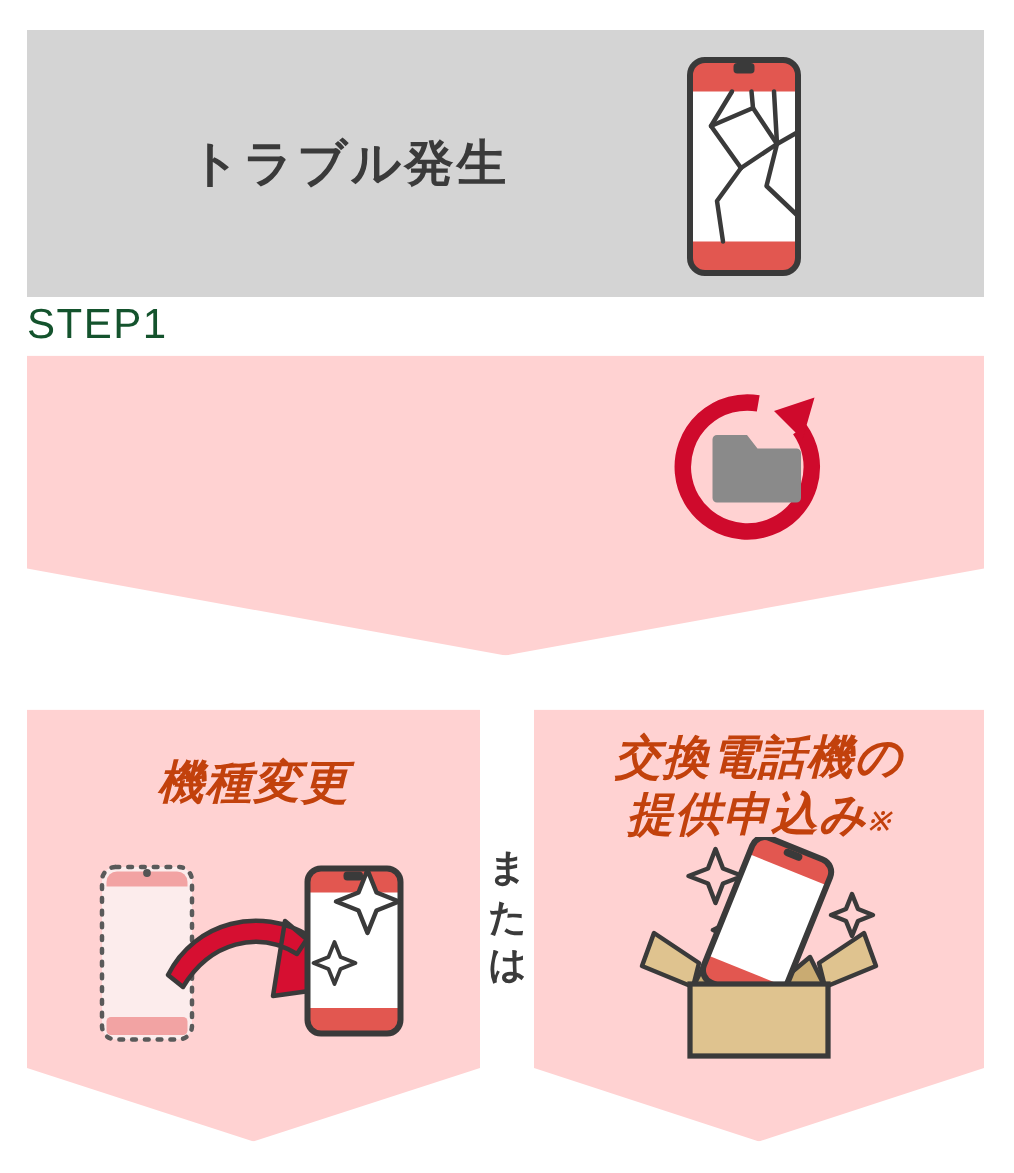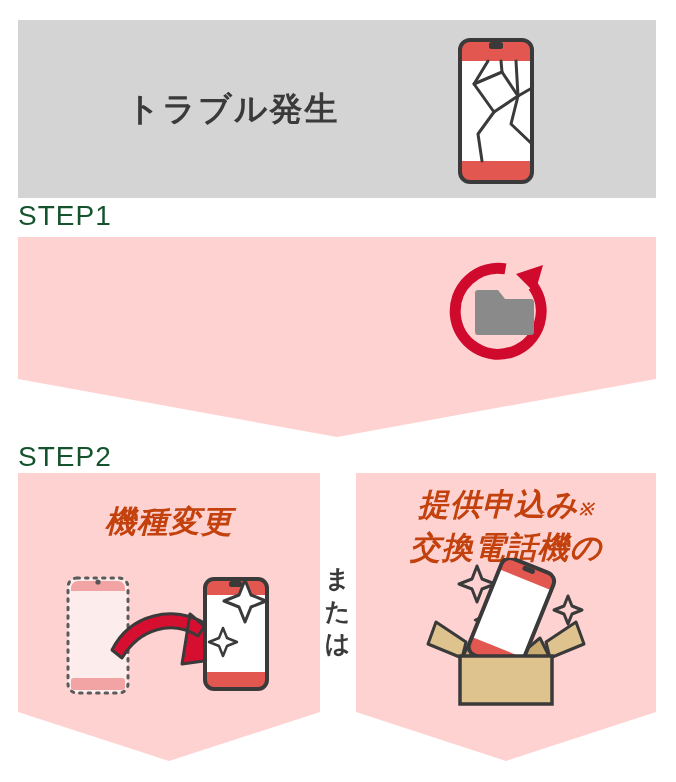--- a/index.html
+++ b/index.html
@@ -96,21 +96,20 @@
   <div class="step1-box">
     <svg class="restore-icon" viewBox="0 0 112 112">
 
       <path d="M63.5,15.9 A43,43 0 1 0 91.2,33.3" fill="none" stroke="#cf0a2c" stroke-width="11"></path>
       <polygon points="101,12 74,21 93,40" fill="#cf0a2c"></polygon>
 
       <path d="M36,37 h20 l7,9 h26 a3,3 0 0 1 3,3 v30 a3,3 0 0 1 -3,3 h-53 a3,3 0 0 1 -3,-3 v-39 a3,3 0 0 1 3,-3 z" fill="#8a8a8a"></path>
     </svg>
   </div>
 
-  <div class="step-label step2-label">STEP2</div>
 
   <div class="step2-card step2-left">
     <div class="card-title left-card-title">機種変更</div>
     <svg class="upgrade-illus" viewBox="0 0 260 140">
 
       <g>
         <rect x="10" y="10" width="60" height="115" rx="9" fill="#fcecec"></rect>
         <path d="M13,22 v-3 a7,7 0 0 1 7,-7 h40 a7,7 0 0 1 7,7 v3 z" fill="#f2a3a3" transform="translate(0,1)"></path>
         <rect x="13" y="110" width="54" height="12" rx="3" fill="#f2a3a3"></rect>
         <circle cx="40" cy="14" r="2.6" fill="#555555"></circle>
@@ -141,22 +140,22 @@
         <path d="M187,12 L193,27 L208,33 L193,39 L187,54 L181,39 L166,33 L181,27 Z"></path>
         <path d="M165,60 L169,70 L179,74 L169,78 L165,88 L161,78 L151,74 L161,70 Z" stroke-width="2.5"></path>
       </g>
     </svg>
   </div>
 
   <div class="or-label">または</div>
 
   <div class="step2-card step2-right">
     <div class="card-title right-card-title">
+      <div>交換電話機の</div>
       <div><span>提供申込み</span><span class="footnote-mark">※</span></div>
-      <div>交換電話機の</div>
     </div>
     <svg class="box-illus" viewBox="0 0 220 150">
 
       <g fill="none" stroke="#3a3a3a" stroke-width="3" stroke-linejoin="round">
         <path d="M81,8 L86,21 L99,26 L86,31 L81,44 L76,31 L63,26 L76,21 Z"></path>
         <path d="M91,50 L95,58 L103,62 L95,66 L91,74 L87,66 L79,62 L87,58 Z" stroke-width="2.5"></path>
         <path d="M172,38 L176,48 L186,52 L176,56 L172,66 L168,56 L158,52 L168,48 Z"></path>
       </g>
 
       <g stroke="#3a3a3a" stroke-width="3" stroke-linejoin="round">

